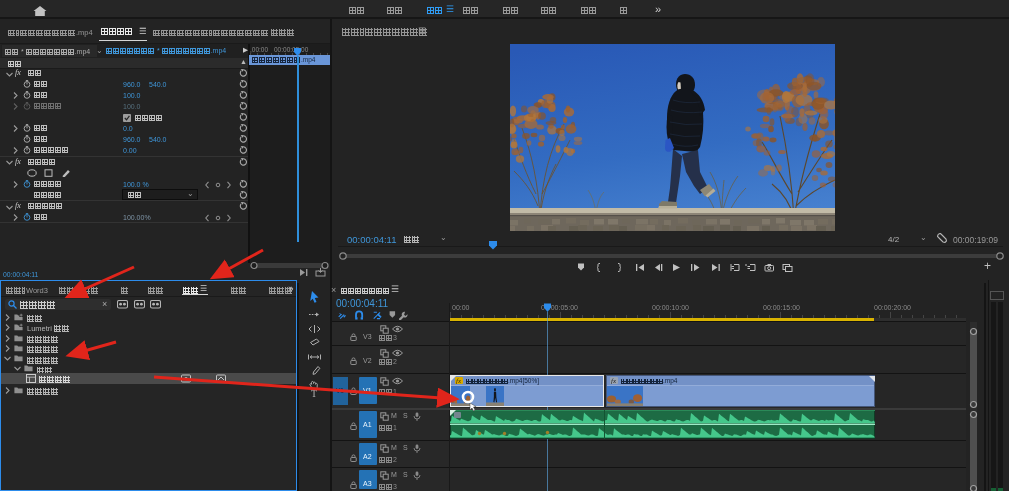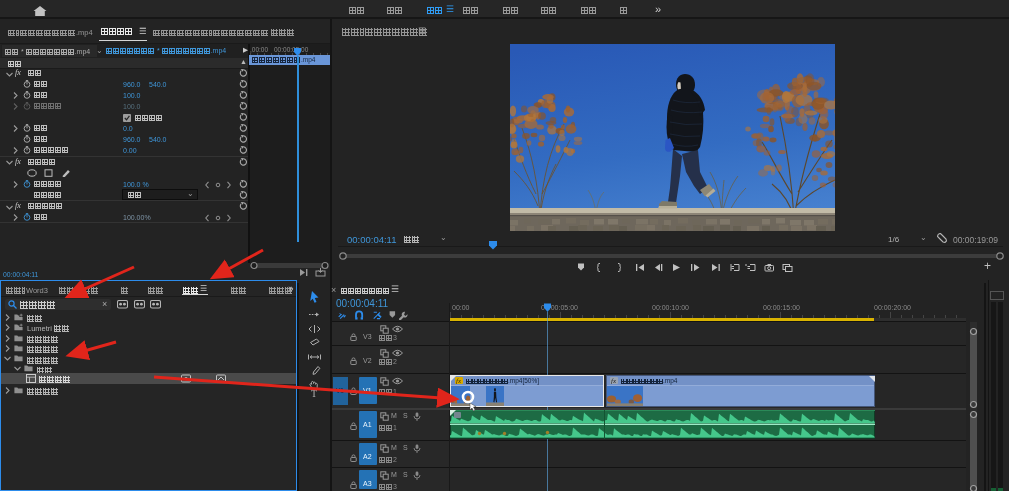--- a/index.html
+++ b/index.html
@@ -532,21 +532,21 @@
 <path d="M172 110 L 176 128 L 184 142 L 190 150 L 198 144 L 190 128 L 188 106 Z"></path>
 </g>
 <path d="M152 157 L 167 158 L 167 164 L 149 164 L 149 160 Z" fill="#7e7968"></path>
 <path d="M149 162 L 167 162 L 167 164.5 L 148 164.5 Z" fill="#b8b09a"></path>
 <path d="M190 146 L 199 140 L 203.5 145.5 L 195 152.5 Z" fill="#8d8775"></path>
 <path d="M195.5 151.5 L 203.5 144.5 L 205.5 147 L 197.5 153.5 Z" fill="#b5ad97"></path>
 </svg>
 <div class="txt" style="left:347px;top:234px;font-size:9.5px;color:#3f96d9;">00:00:04:11</div>
 <div class="txt" style="left:404px;top:235px;font-size:7.5px;color:#b5b5b5;"><i style="display:inline-block;width:7px;height:7px;margin-right:1px;vertical-align:-1px;background-image:repeating-linear-gradient(0deg,#b5b5b5 0 1px,transparent 1px 2.4px),repeating-linear-gradient(90deg,#b5b5b5 0 1px,transparent 1px 2.4px)"></i><i style="display:inline-block;width:7px;height:7px;margin-right:1px;vertical-align:-1px;background-image:repeating-linear-gradient(0deg,#b5b5b5 0 1px,transparent 1px 2.4px),repeating-linear-gradient(90deg,#b5b5b5 0 1px,transparent 1px 2.4px)"></i></div>
 <div class="txt" style="left:440px;top:233px;font-size:8px;color:#999999;">⌄</div>
-<div class="txt" style="left:888px;top:235px;font-size:8px;color:#b5b5b5;">1/6</div>
+<div class="txt" style="left:888px;top:235px;font-size:8px;color:#b5b5b5;">4/2</div>
 <div class="txt" style="left:920px;top:233px;font-size:8px;color:#999999;">⌄</div>
 <svg class="abs" style="left:937px;top:233px" width="10" height="10" viewBox="0 0 10 10">
 <path d="M3 0.5 A3.2 3.2 0 0 0 0.5 3.5 L3 6 L6 9 L8 9.5 L9.5 8 L9 6 L6 3 L3.5 0.5 Z" fill="none" stroke="#b5b5b5" stroke-width="1.1"></path>
   </svg>
 <div class="txt" style="left:953px;top:235px;font-size:8.5px;color:#9a9a9a;">00:00:19:09</div>
 <div class="abs" style="left:338px;top:246px;width:665px;height:1px;background:#191919"></div>
 <svg class="abs" style="left:488px;top:240px" width="10" height="10" viewBox="0 0 10 10">
 <path d="M1 1 L9 1 L9 5.5 L5 9.5 L1 5.5 Z" fill="#2d8ceb"></path>
   </svg>
 <div class="abs" style="left:344px;top:254px;width:656px;height:4px;background:#3c3c3c;border-radius:2px"></div>

